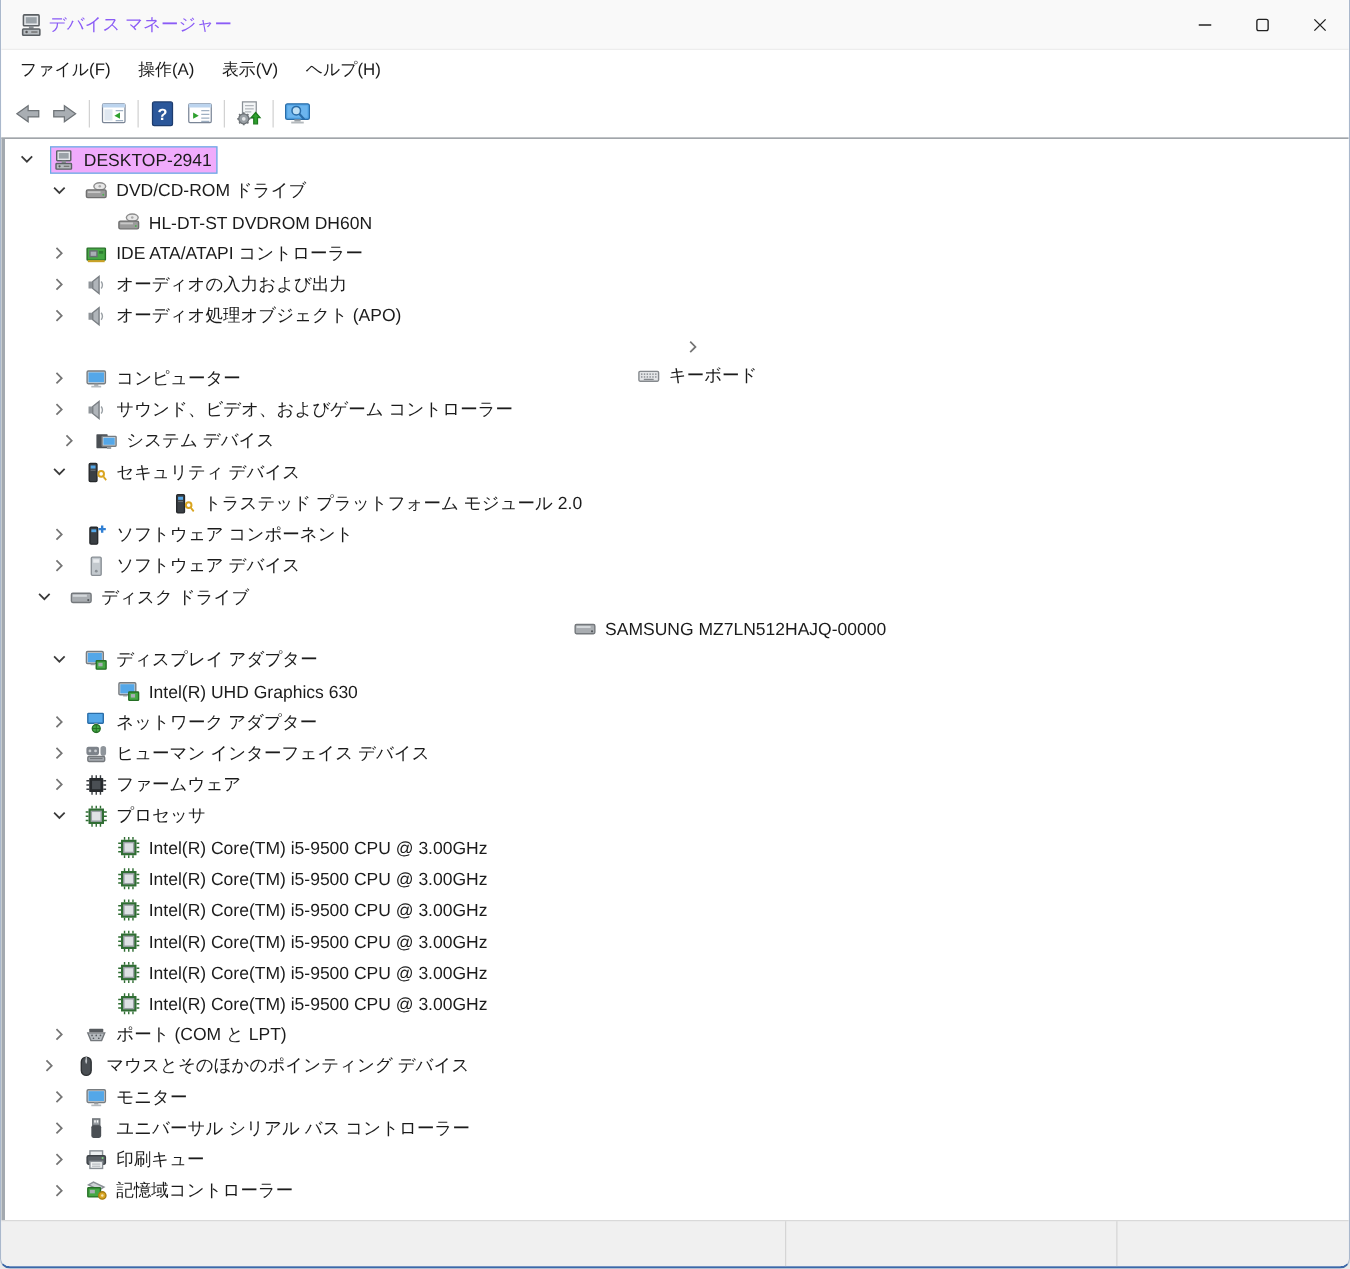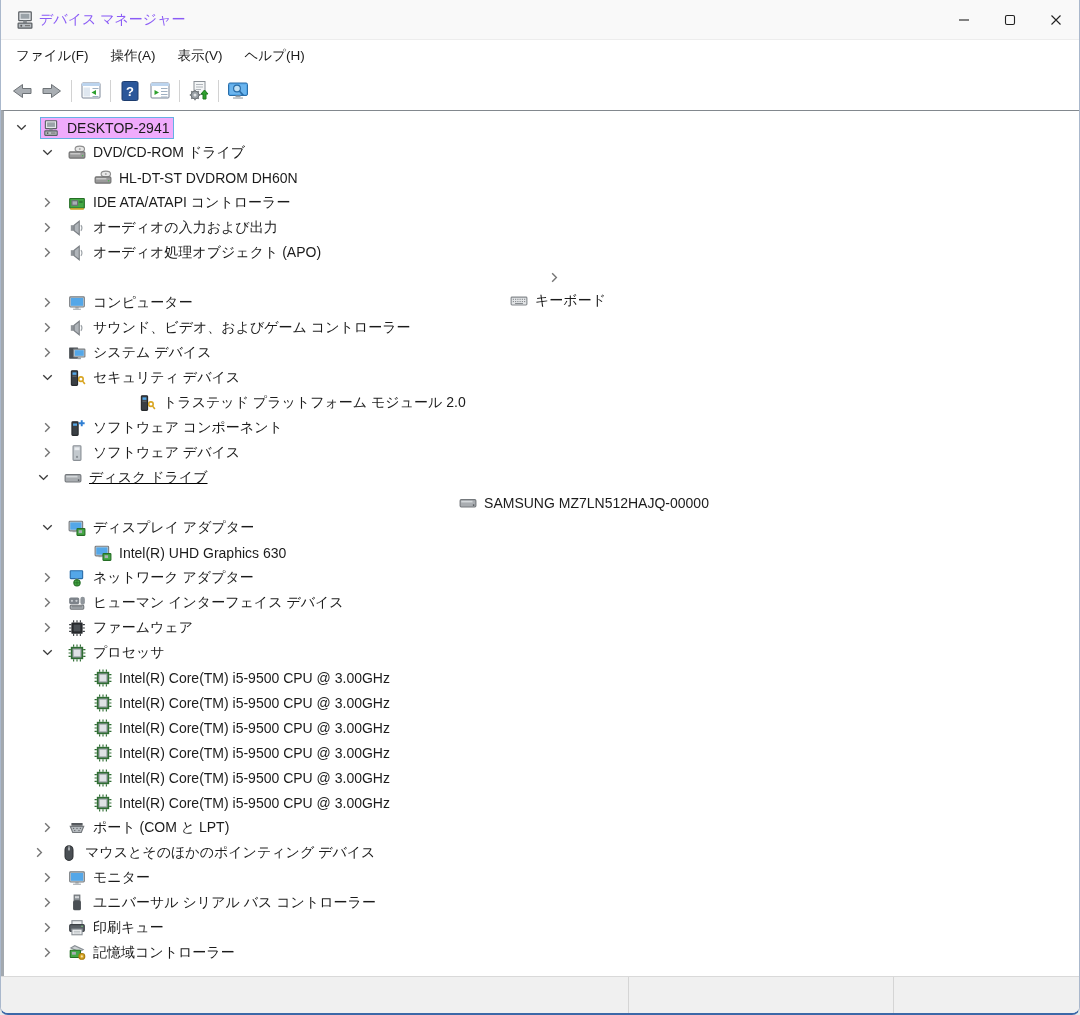--- a/index.html
+++ b/index.html
@@ -464,21 +464,21 @@
         </span>
         <span class="labelwrap">
           <span class="ticon">
             <svg>
               <use href="#ic-audio"></use>
             </svg>
           </span>
           <span class="tlabel">サウンド、ビデオ、およびゲーム コントローラー</span>
         </span>
       </div>
-      <div class="row" style="padding-left: 36px;">
+      <div class="row" style="padding-left: 36px; margin-left: 8px;">
         <span class="chev">
           <svg>
             <use href="#chev-right"></use>
           </svg>
         </span>
         <span class="labelwrap">
           <span class="ticon">
             <svg>
               <use href="#ic-system-device"></use>
             </svg>
@@ -535,21 +535,21 @@
         </span>
         <span class="labelwrap">
           <span class="ticon">
             <svg>
               <use href="#ic-software-device"></use>
             </svg>
           </span>
           <span class="tlabel">ソフトウェア デバイス</span>
         </span>
       </div>
-      <div class="row" style="padding-left: 32px; text-decoration: underline;">
+      <div class="row" style="padding-left: 24px;">
         <span class="chev">
           <svg>
             <use href="#chev-down"></use>
           </svg>
         </span>
         <span class="labelwrap">
           <span class="ticon">
             <svg>
               <use href="#ic-disk-drive"></use>
             </svg>

